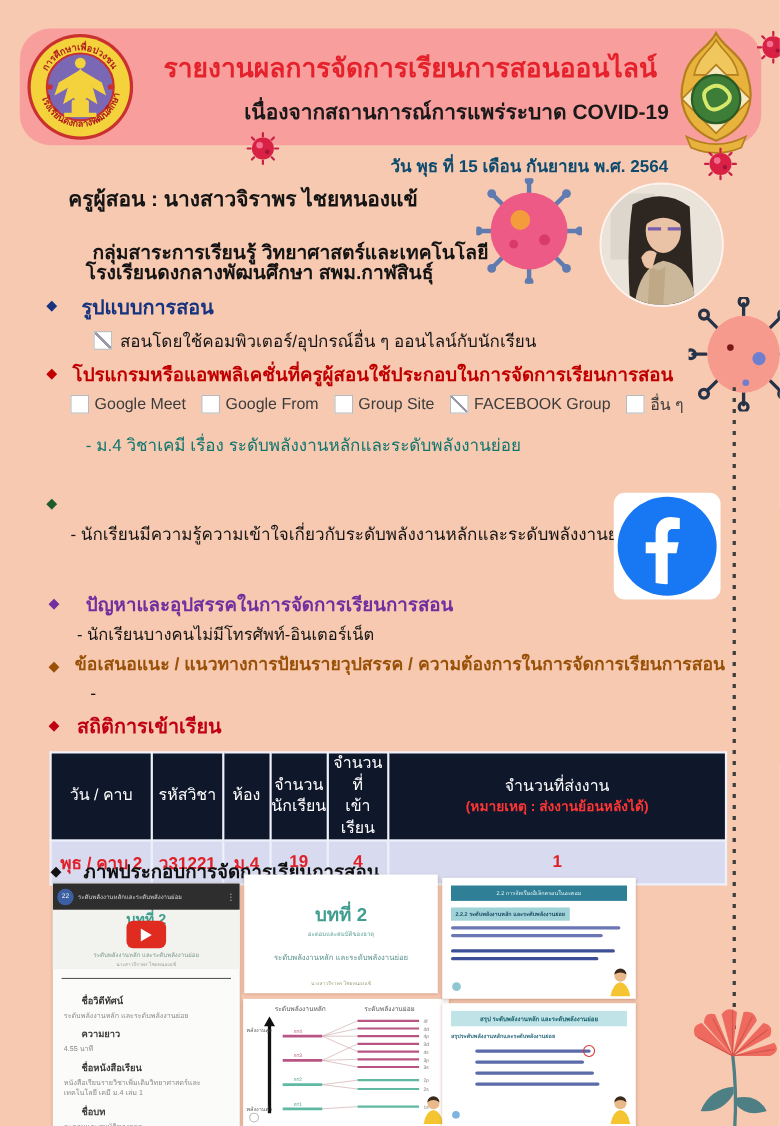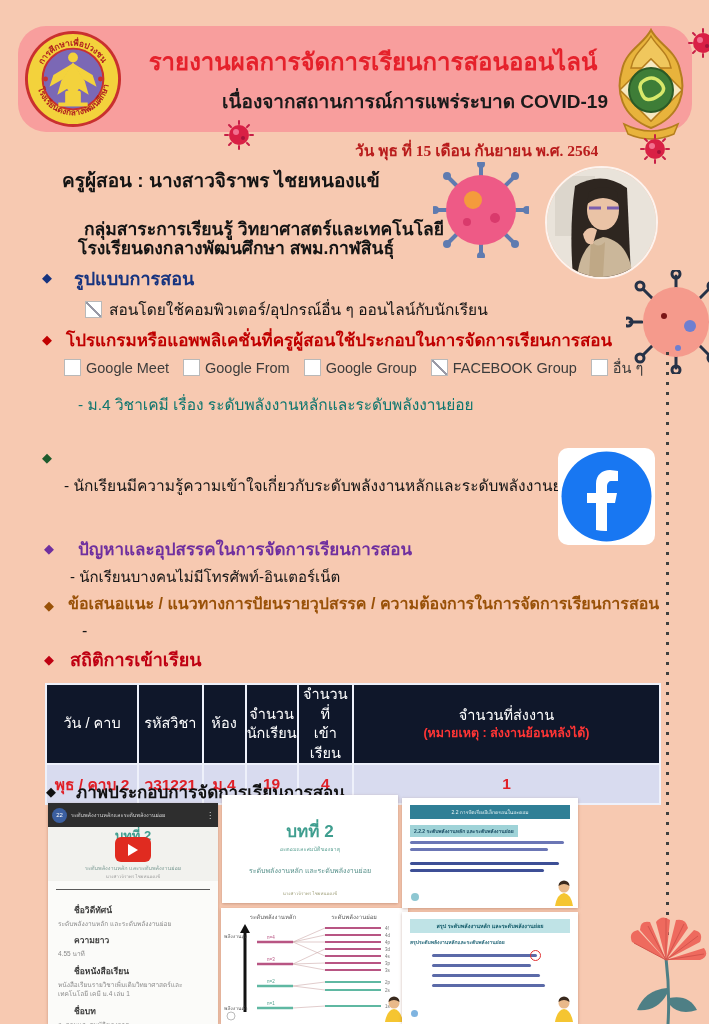--- a/index.html
+++ b/index.html
@@ -7,21 +7,21 @@
   body { font-family:"Liberation Sans","DejaVu Sans",sans-serif; }
   #page { position:relative; width:709px; height:1024px; background:#f7c9b1; overflow:hidden; }
 
   
   .banner { position:absolute; left:18px; top:26px; width:674px; height:106px; background:#f89e9d; border-radius:28px; }
   .title { position:absolute; left:138px; top:42px; width:470px; text-align:center; font-size:24px; font-weight:bold; color:#e5212b; }
   .subtitle { position:absolute; left:138px; top:86px; width:470px; text-align:right; font-size:19px; font-weight:bold; color:#1a1a1a; }
   .logo-school { position:absolute; left:24px; top:30px; width:98px; height:98px; }
   .logo-obec { position:absolute; left:604px; top:28px; width:94px; height:122px; }
 
-  .dateline { position:absolute; left:355px; top:138px; width:290px; font-size:15.5px; font-weight:bold; color:#b91c1c;font-family:Liberation Serif, serif; }
+  .dateline { position:absolute; left:355px; top:138px; width:290px; font-size:15.5px; font-weight:bold; color:#0c4a6e; }
 
   .t-line { position:absolute; color:#141414; font-weight:bold; }
   .t1 { left:62px; top:165px; font-size:19px; }
   .t2 { left:84px; top:215px; font-size:17.5px; }
   .t3 { left:78px; top:234px; font-size:17.5px; }
 
   .diamond { position:absolute; font-size:13px; }
   .sec-head { position:absolute; font-weight:bold; }
   .sec-detail { position:absolute; color:#161616; }
 
@@ -225,21 +225,21 @@
       <span class="opt">
         <span class="cb"></span>
         <span>Google Meet</span>
       </span>
       <span class="opt">
         <span class="cb"></span>
         <span>Google From</span>
       </span>
       <span class="opt">
         <span class="cb"></span>
-        <span>Google Group</span>
+        <span>Group Site</span>
       </span>
       <span class="opt">
         <span class="cb checked"></span>
         <span>FACEBOOK Group</span>
       </span>
       <span class="opt">
         <span class="cb"></span>
         <span>อื่น ๆ</span>
       </span>
     </div>

